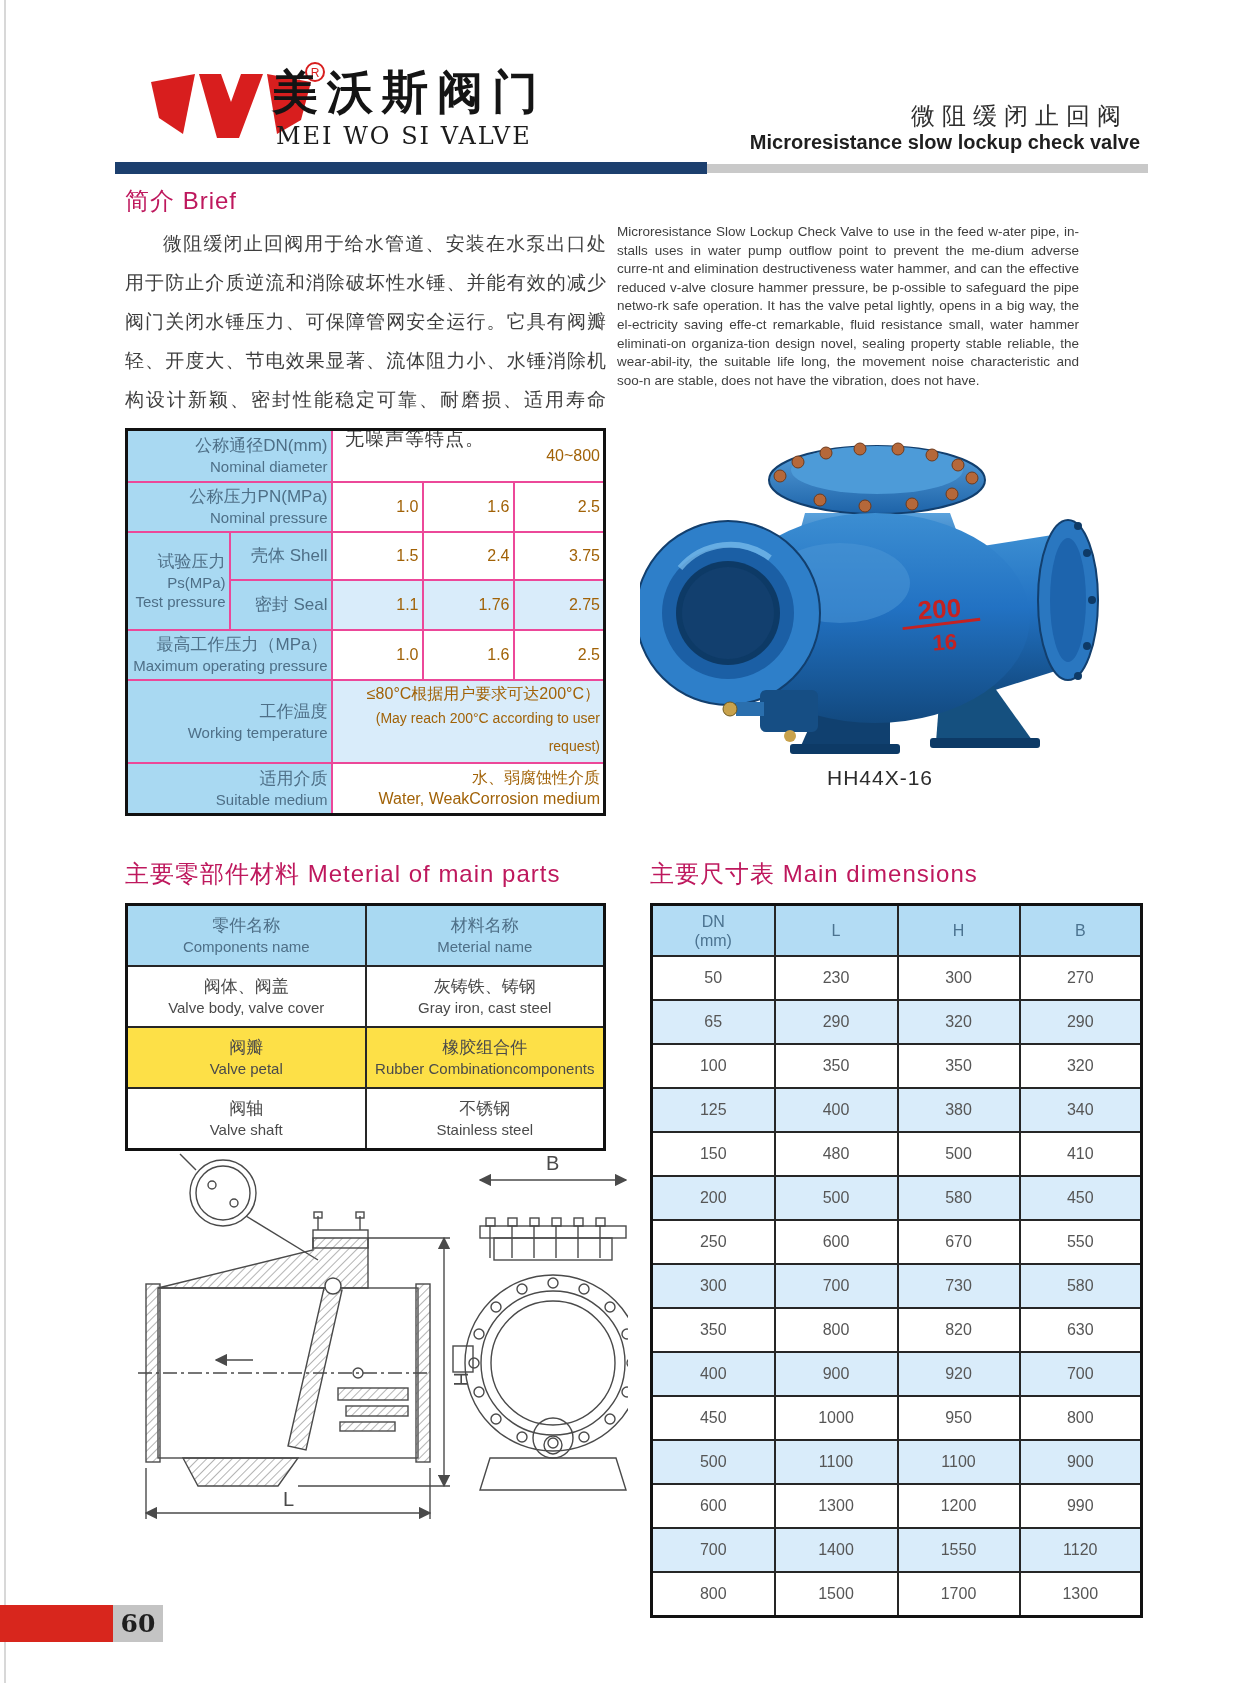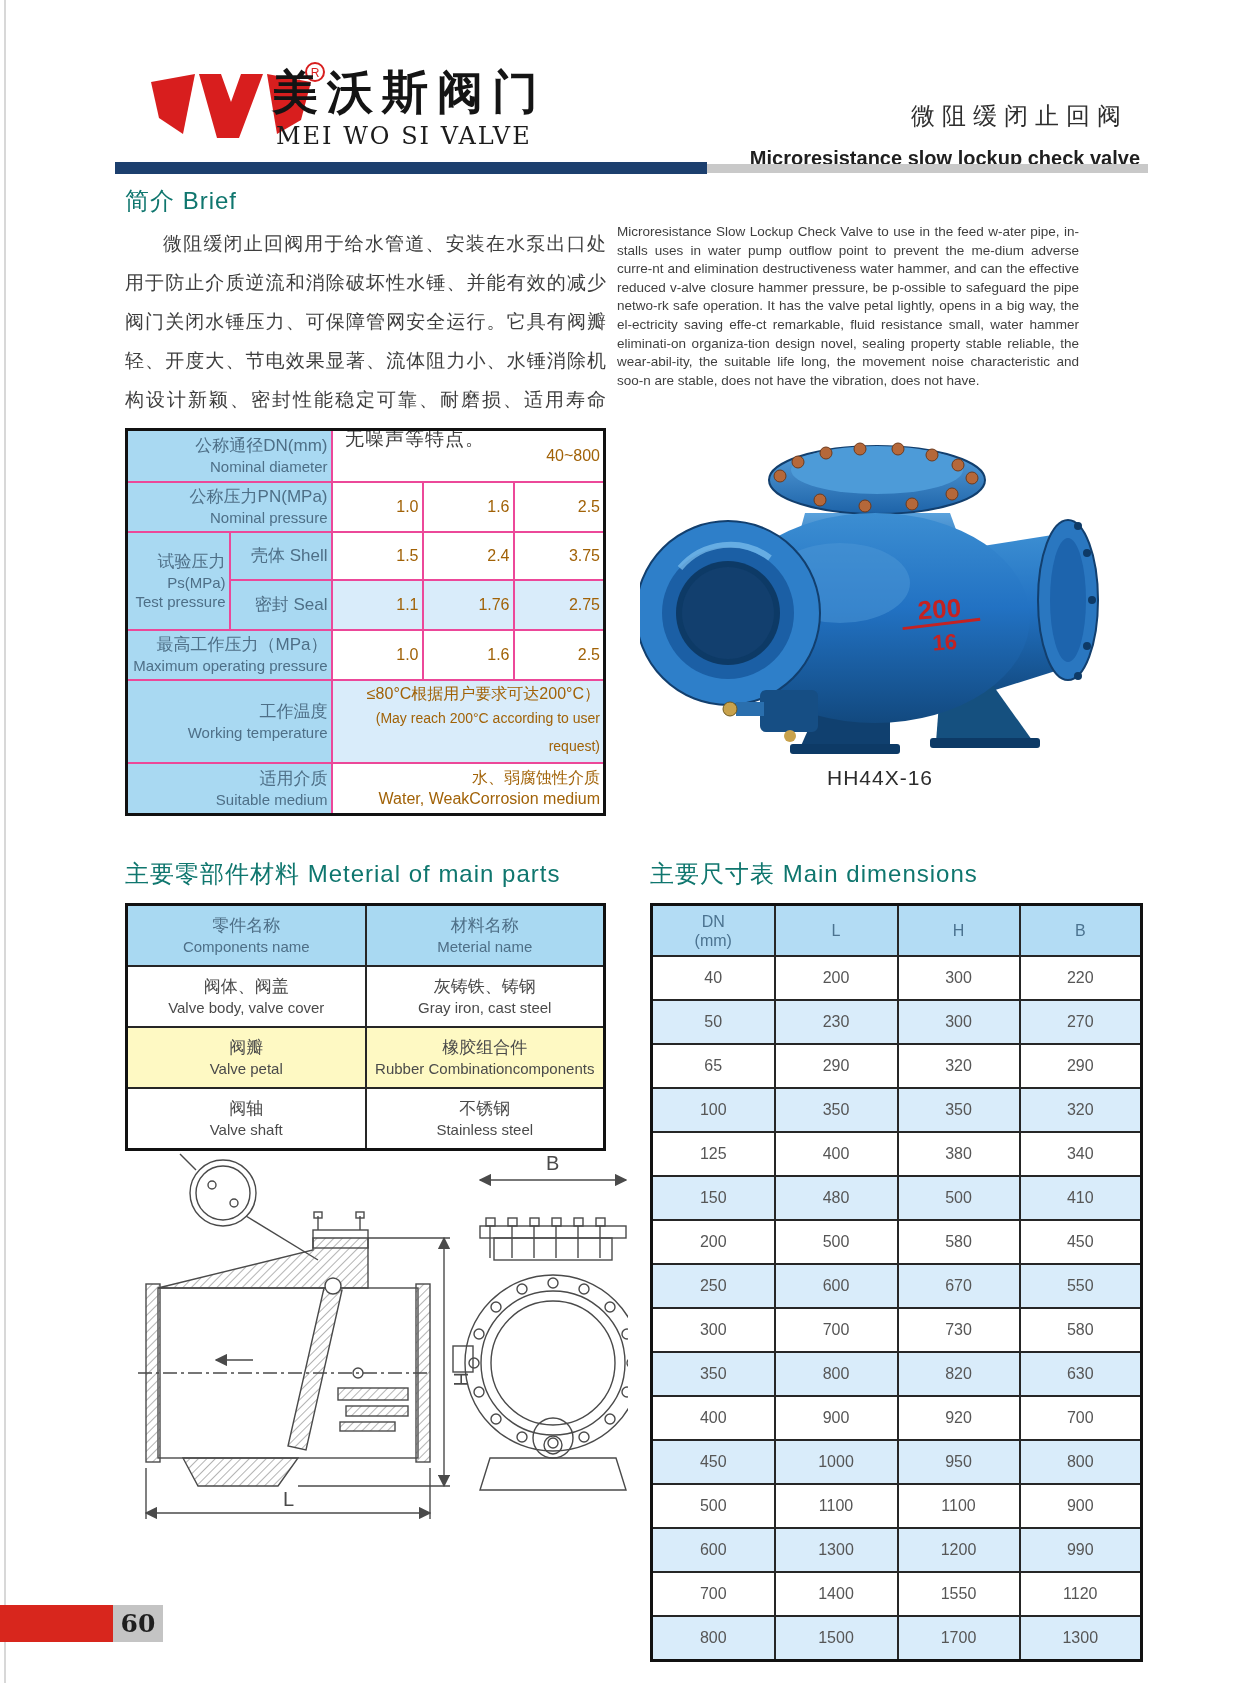--- a/index.html
+++ b/index.html
@@ -9,26 +9,26 @@
 
   
   .logo-mark{position:absolute;left:143px;top:60px;}
   .brand-cn{position:absolute;left:272px;top:62px;font-family:"DejaVu Serif", serif;
             font-size:46px;font-weight:bold;color:#141414;letter-spacing:9px;white-space:nowrap;}
   .brand-en{position:absolute;left:276px;top:122px;font-family:"DejaVu Serif", serif;
             font-size:24px;color:#1c1c1c;letter-spacing:2px;white-space:nowrap;}
   .hdr-title-cn{position:absolute;right:130px;top:100px;font-size:24px;letter-spacing:7px;
             color:#2e2e2e;font-weight:500;white-space:nowrap;}
   .hdr-title-en{position:absolute;right:118px;top:131px;font-size:20px;font-weight:bold;
-            color:#1f1f1f;white-space:nowrap;margin-top:16px;}
+            color:#1f1f1f;white-space:nowrap;}
   .bar-blue{position:absolute;left:115px;top:162px;width:592px;height:12px;background:#1c3f6e;}
   .bar-gray{position:absolute;left:707px;top:164px;width:441px;height:9px;background:#c9c9c9;}
 
   
-  .sec-head{position:absolute;font-size:24px;color:#0f766e;letter-spacing:1px;white-space:nowrap;}
+  .sec-head{position:absolute;font-size:24px;color:#be185d;letter-spacing:1px;white-space:nowrap;}
 
   
   .brief-cn{position:absolute;left:125px;top:224px;width:482px;font-size:19px;line-height:39px;
             color:#3e3e3e;text-align:justify;text-indent:2em;letter-spacing:1px;}
   .brief-en{position:absolute;left:617px;top:223px;width:462px;font-size:13.5px;line-height:18.6px;
             color:#3f3f3f;text-align:justify;}
 
   
   table{border-collapse:collapse;table-layout:fixed;}
   td,th{text-align:center;vertical-align:middle;padding:2px 3px;}
@@ -36,21 +36,21 @@
   .en-line{font-size:15px;color:#4e6f87;display:block;line-height:19px;}
   .val{font-size:16px;color:#a16207;}
   .hdr-cell{background:#a9d9f2;}
   .blue-cell{background:#d9ecfa;}
 
   .tech-table{position:absolute;left:125px;top:428px;width:478px;border:3px solid #111;}
   .tech-table td{border:2px solid #ec4899;text-align:right;}
 
   .mat-table{position:absolute;left:125px;top:903px;width:478px;border:3px solid #111;}
   .mat-table td{border:2px solid #262626;height:55px;}
-  .mat-table tbody tr:nth-child(2) td{background:#fef9c3;}
+  .mat-table tbody tr:nth-child(2) td{background:#fde047;}
 
   .dim-table{position:absolute;left:650px;top:903px;width:490px;border:3px solid #111;}
   .dim-table td{border:2px solid #262626;height:38px;}
   .dim-table .dim-hdr td{height:45px;background:#b3dcf4;white-space:pre-line;
             font-size:16px;color:#4b7390;line-height:19px;}
   .dim-table tbody tr:nth-child(even) td{background:#d9ecfa;}
   .dim-table tbody td{font-size:16px;color:#565656;}
 
   
   .valve-photo{position:absolute;left:640px;top:418px;width:470px;height:345px;}
@@ -305,26 +305,20 @@
     <thead>
       <tr class="dim-hdr">
         <td>DN
 (mm)</td>
         <td>L</td>
         <td>H</td>
         <td>B</td>
       </tr>
     </thead>
     <tbody>
-  <tr>
-    <td>40</td>
-    <td>200</td>
-    <td>300</td>
-    <td>220</td>
-  </tr>
 
   <tr>
     <td>50</td>
     <td>230</td>
     <td>300</td>
     <td>270</td>
   </tr>
 
   <tr>
     <td>65</td>

